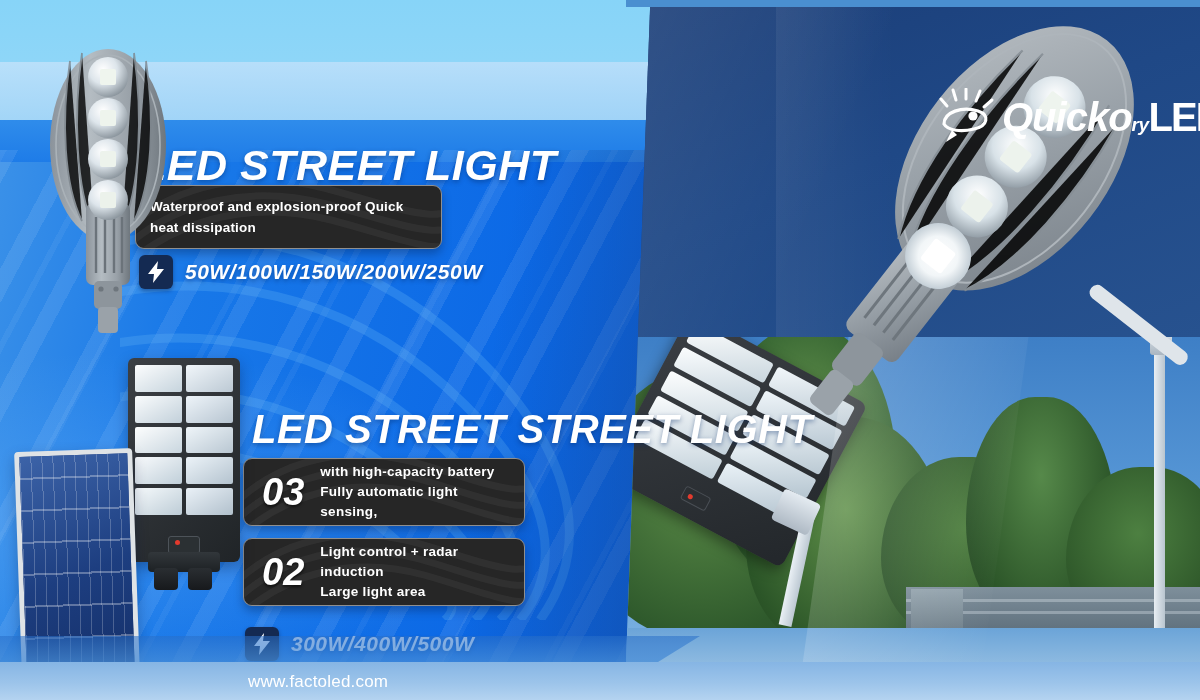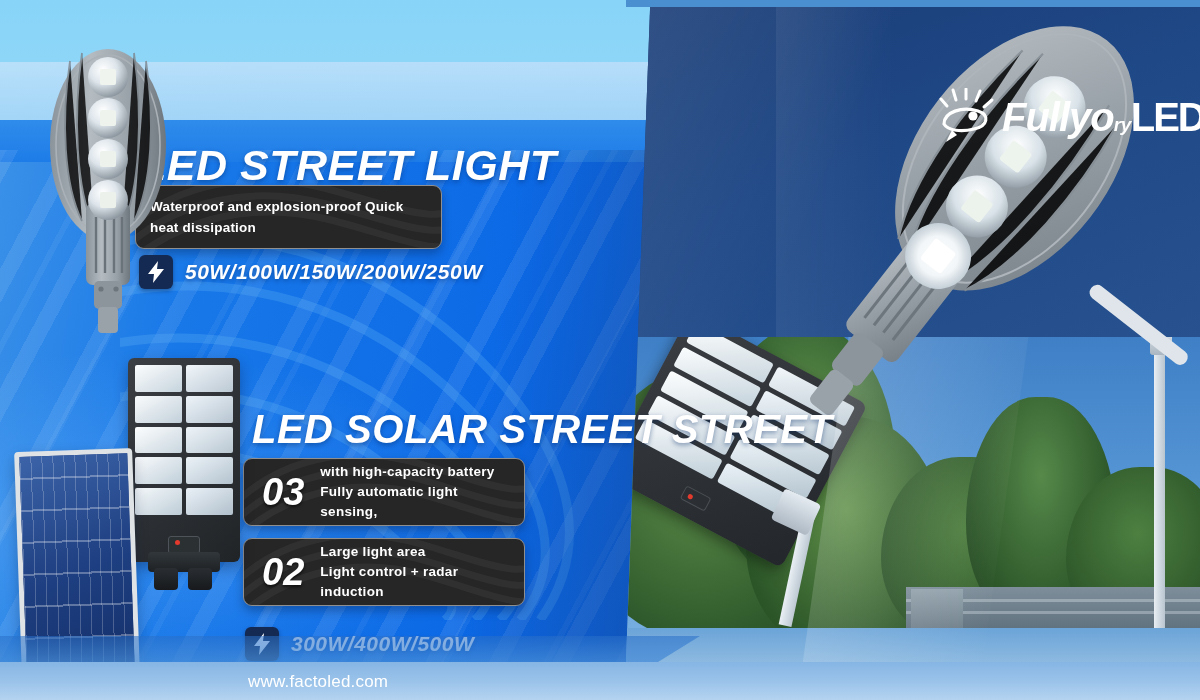--- a/index.html
+++ b/index.html
@@ -257,21 +257,21 @@
         <line x1="26" y1="12" x2="23" y2="2"></line>
         <line x1="36" y1="11" x2="36" y2="1"></line>
         <line x1="46" y1="13" x2="50" y2="3"></line>
         <line x1="54" y1="19" x2="62" y2="12"></line>
         <line x1="17" y1="18" x2="11" y2="11"></line>
       </g>
       <path d="M14 36 C 14 24, 32 18, 48 23 C 60 27, 58 38, 44 41 C 32 44, 18 43, 14 36 Z" fill="none" stroke="#fff" stroke-width="3.2"></path>
       <circle cx="43" cy="28" r="4.6" fill="#fff"></circle>
       <path d="M22 42 L 16 54 L 27 47 Z" fill="#fff"></path>
     </svg>
-    <div class="logo-text"><span>Fully</span><span>o</span><span class="logo-ry">ry</span><span class="logo-led">LED</span></div>
+    <div class="logo-text"><span>Quick</span><span>o</span><span class="logo-ry">ry</span><span class="logo-led">LED</span></div>
   </div>
 
   <h1 class="title title1">LED STREET LIGHT</h1>
 
   <div class="fbox fbox1">
     <svg class="fbox-tex" viewBox="0 0 305 62" preserveAspectRatio="none">
       <g fill="none" stroke="#3a3a3a" stroke-width="7">
         <path d="M-20 70 C 40 10, 120 0, 190 18 S 310 60, 330 30"></path>
         <path d="M-20 88 C 45 26, 125 16, 195 34 S 312 76, 332 48"></path>
         <path d="M-20 52 C 38 -6, 118 -16, 188 2 S 308 44, 328 14"></path>
@@ -329,21 +329,21 @@
       <rect x="72" y="44" width="16" height="16" rx="2" fill="#eff5ee"></rect>
       <circle cx="80" cy="93" r="20" fill="url(#plens)"></circle>
       <rect x="72" y="85" width="16" height="16" rx="2" fill="#eef4ed"></rect>
       <circle cx="80" cy="134" r="20" fill="url(#plens)"></circle>
       <rect x="72" y="126" width="16" height="16" rx="2" fill="#edf3ec"></rect>
       <circle cx="80" cy="175" r="20" fill="url(#plens)"></circle>
       <rect x="72" y="167" width="16" height="16" rx="2" fill="#ecf2eb"></rect>
     </g>
   </svg>
 
-  <h1 class="title title2">LED SOLAR STREET STREET</h1>
+  <h1 class="title title2">LED STREET STREET LIGHT</h1>
 
   <div class="fbox fbox2">
     <svg class="fbox-tex" viewBox="0 0 280 66" preserveAspectRatio="none">
       <g fill="none" stroke="#3a3a3a" stroke-width="7">
         <path d="M-20 74 C 35 12, 110 2, 175 20 S 285 62, 305 32"></path>
         <path d="M-20 92 C 40 28, 115 18, 180 36 S 288 78, 308 50"></path>
         <path d="M-20 56 C 33 -4, 108 -14, 173 4 S 283 46, 303 16"></path>
       </g>
     </svg>
     <div class="fbox-inner">
@@ -359,22 +359,22 @@
     <svg class="fbox-tex" viewBox="0 0 280 66" preserveAspectRatio="none">
       <g fill="none" stroke="#3a3a3a" stroke-width="7">
         <path d="M-20 74 C 35 12, 110 2, 175 20 S 285 62, 305 32"></path>
         <path d="M-20 92 C 40 28, 115 18, 180 36 S 288 78, 308 50"></path>
         <path d="M-20 56 C 33 -4, 108 -14, 173 4 S 283 46, 303 16"></path>
       </g>
     </svg>
     <div class="fbox-inner">
       <div class="fnum">02</div>
       <div>
+        <div class="ftxt">Light control + radar induction</div>
         <div class="ftxt">Large light area</div>
-        <div class="ftxt">Light control + radar induction</div>
       </div>
     </div>
   </div>
 
   <div class="wrow wrow2">
     <div class="wbadge">
       <svg width="18" height="22" viewBox="0 0 18 22">
         <path d="M11 0 L1 13 H7 L6 22 L17 8 H10 Z" fill="#fff"></path>
       </svg>
     </div>

